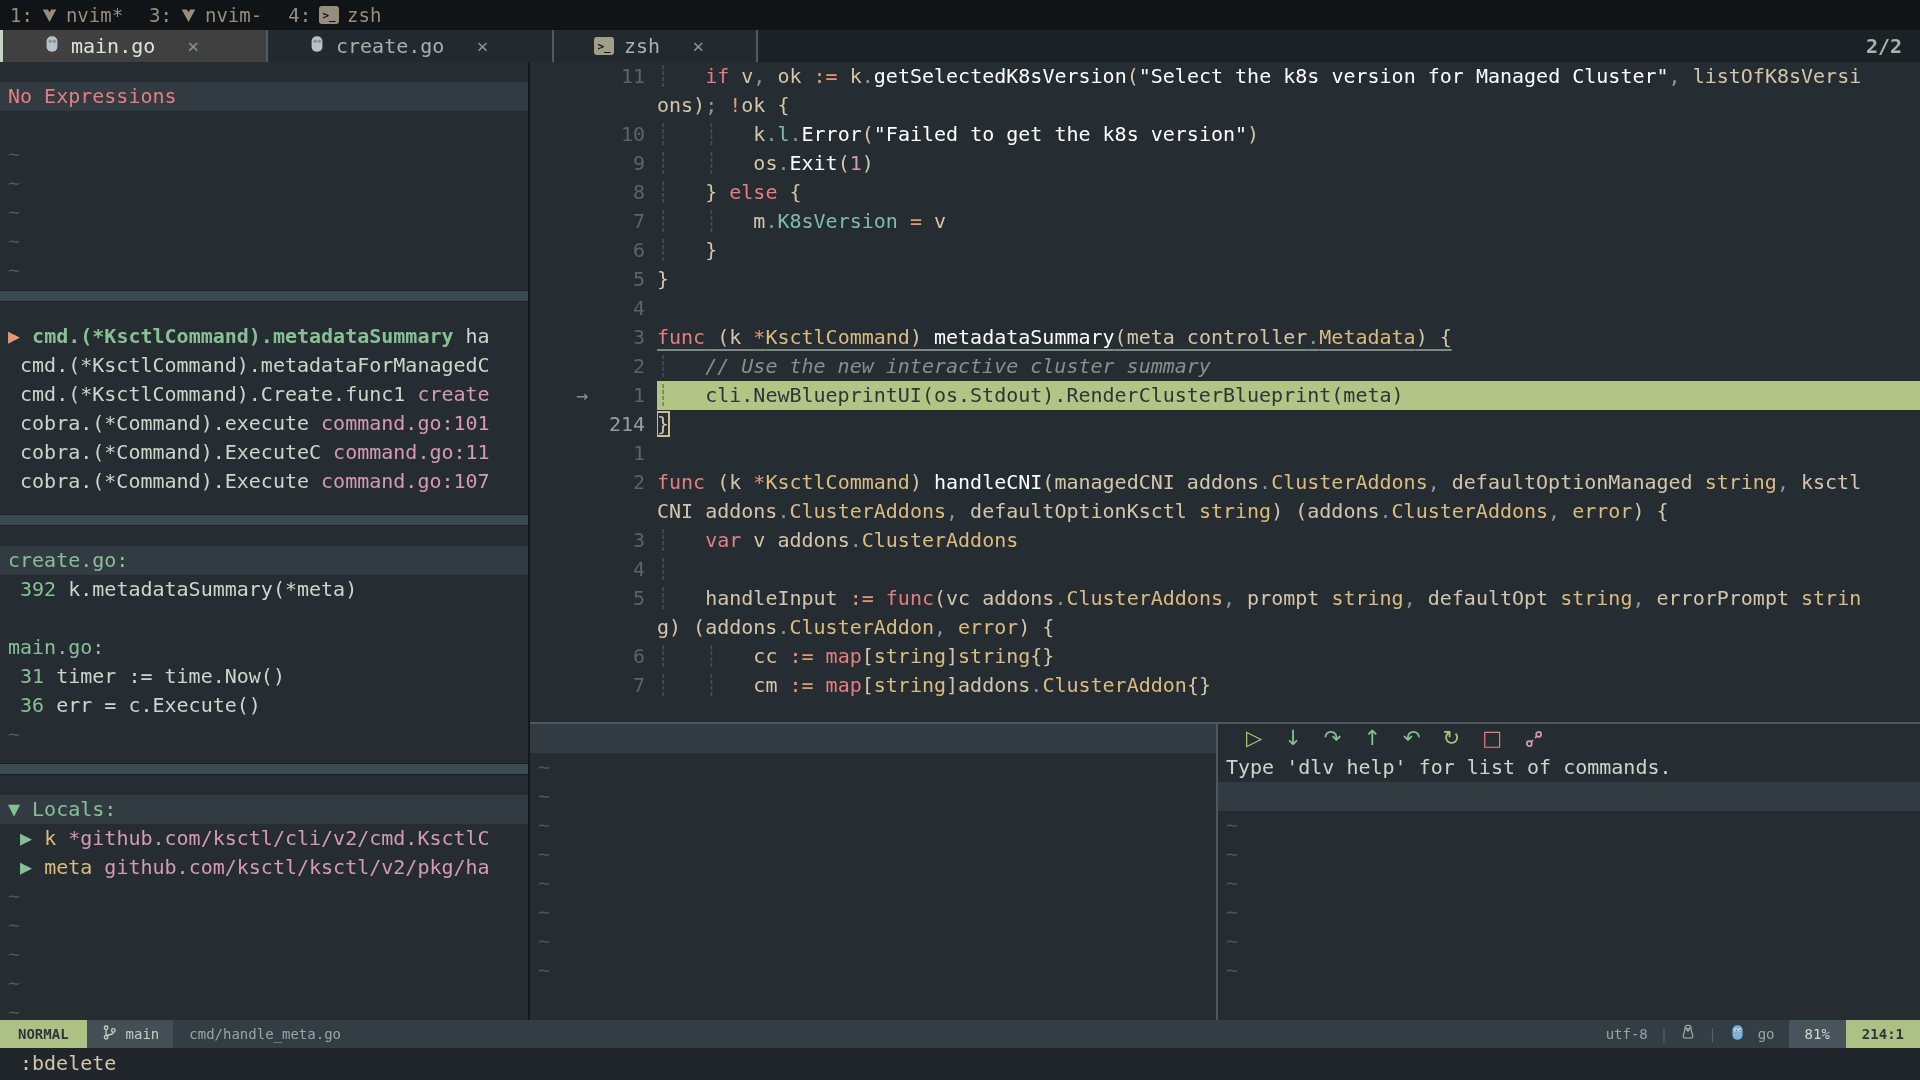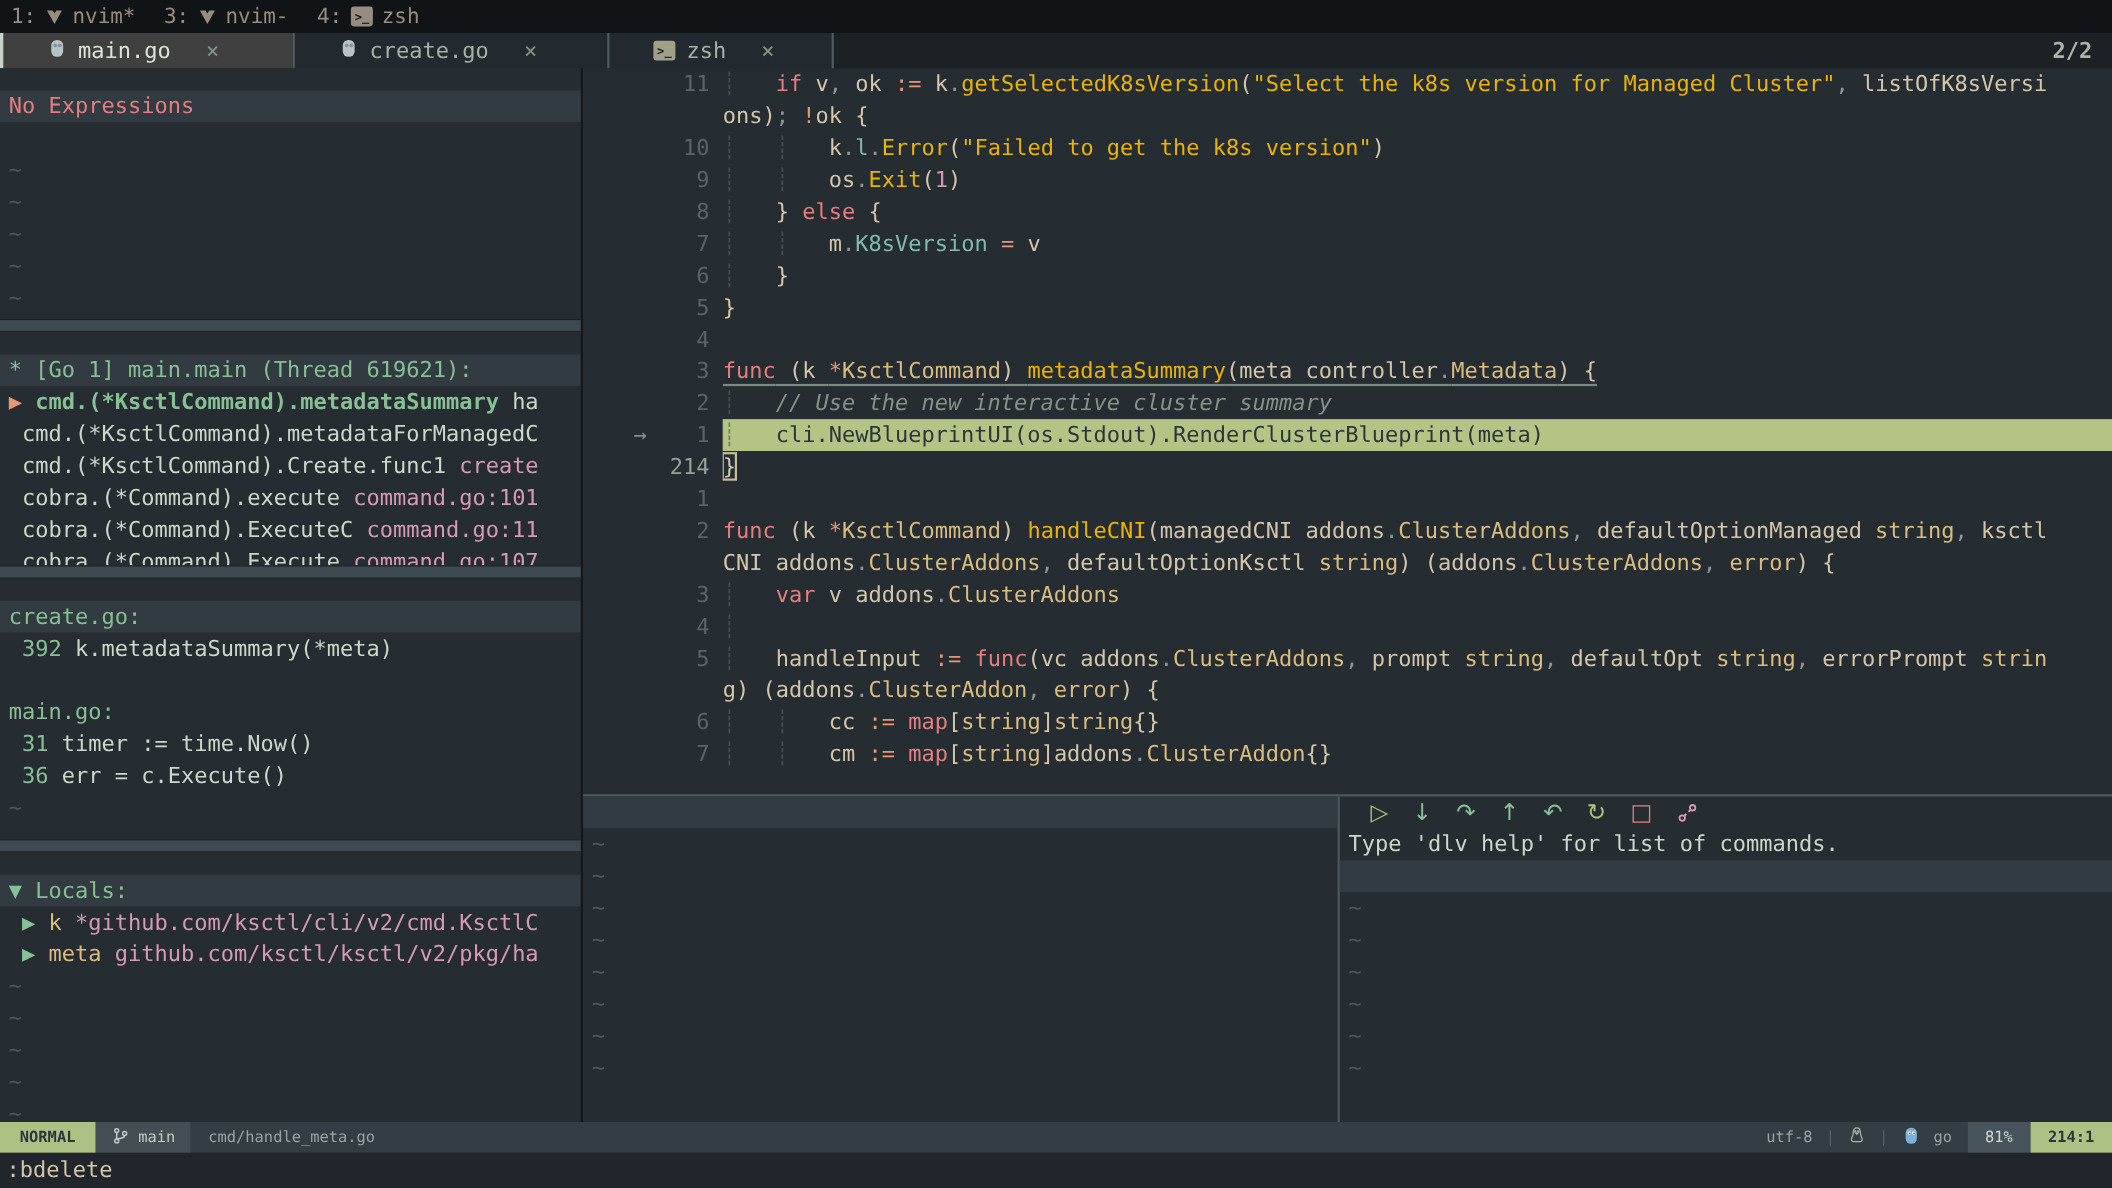--- a/index.html
+++ b/index.html
@@ -69,25 +69,25 @@
              display:flex; align-items:center; }
   .sb-branch { background:#434f55; color:#c3cdc3; padding:0 14px; display:flex; align-items:center; gap:8px; }
   .sb-file { padding:0 16px; color:#9aa5a3; display:flex; align-items:center; }
   .sb-right { margin-left:auto; display:flex; align-items:stretch; }
   .sb-plain { display:flex; align-items:center; gap:12px; color:#99a4a2; padding:0 14px; }
   .sb-bar { color:#55616b; }
   .sb-pct { background:#48545c; color:#cfd8cd; padding:0 16px; display:flex; align-items:center; }
   .sb-pos { background:#aec184; color:#2d353b; font-weight:bold; padding:0 16px; display:flex; align-items:center; }
 
   
-  .cmdline { height:32px; background:#20262b; color:#d3c6aa; padding-left:6px;
+  .cmdline { height:32px; background:#20262b; color:#d3c6aa; padding-left:20px;
              line-height:30px; white-space:pre; flex:none; }
 
   
-  .c-fg{color:#d3c6aa} .c-fg2{color:#cdd6cb} .c-red{color:#e67e80} .c-green{color:#eab308}
+  .c-fg{color:#d3c6aa} .c-fg2{color:#cdd6cb} .c-red{color:#e67e80} .c-green{color:#ffffff}
   .c-yellow{color:#dbbc7f} .c-blue{color:#7fbbb3} .c-teal{color:#87c095}
   .c-tealb{color:#87c095; font-weight:bold} .c-pink{color:#d699b6} .c-orange{color:#e69875}
   .c-gray{color:#8b9798} .c-comment{color:#859289; font-style:italic}
   .c-tilde{color:#4d585e} .c-guide{color:#434e55} .c-hl{color:#2d353b} .c-hlguide{color:#74824f}
   .cursorbox { outline:2px solid #cbbd9a; outline-offset:-1px; }
 </style>
 </head>
 <body>
 
 <div class="app">
@@ -124,21 +124,20 @@
           <div class="row cursorline"><span class="c-red">No Expressions</span></div>
           <div class="row "></div>
           <div class="row "><span class="c-tilde">~</span></div>
           <div class="row "><span class="c-tilde">~</span></div>
           <div class="row "><span class="c-tilde">~</span></div>
           <div class="row "><span class="c-tilde">~</span></div>
           <div class="row "><span class="c-tilde">~</span></div>
         </div>
       <div class="wsep"></div>
       <div class="panel" id="panel-stacks" style="height:210px">
-          <div class="row cursorline"><span class="c-teal">* [Go 1] main.main (Thread 619621):</span></div>
           <div class="row "><span class="c-orange">▶ </span><span class="c-tealb">cmd.(*KsctlCommand).metadataSummary</span><span class="c-fg2"> ha</span></div>
           <div class="row "><span class="c-fg2"> cmd.(*KsctlCommand).metadataForManagedC</span></div>
           <div class="row "><span class="c-fg2"> cmd.(*KsctlCommand).Create.func1 </span><span class="c-pink">create</span></div>
           <div class="row "><span class="c-fg2"> cobra.(*Command).execute </span><span class="c-pink">command.go:101</span></div>
           <div class="row "><span class="c-fg2"> cobra.(*Command).ExecuteC </span><span class="c-pink">command.go:11</span></div>
           <div class="row "><span class="c-fg2"> cobra.(*Command).Execute </span><span class="c-pink">command.go:107</span></div>
         </div>
       <div class="wsep"></div>
       <div class="panel" id="panel-breakpoints" style="height:238px">
           <div class="row cursorline"><span class="c-teal">create.go:</span></div>

